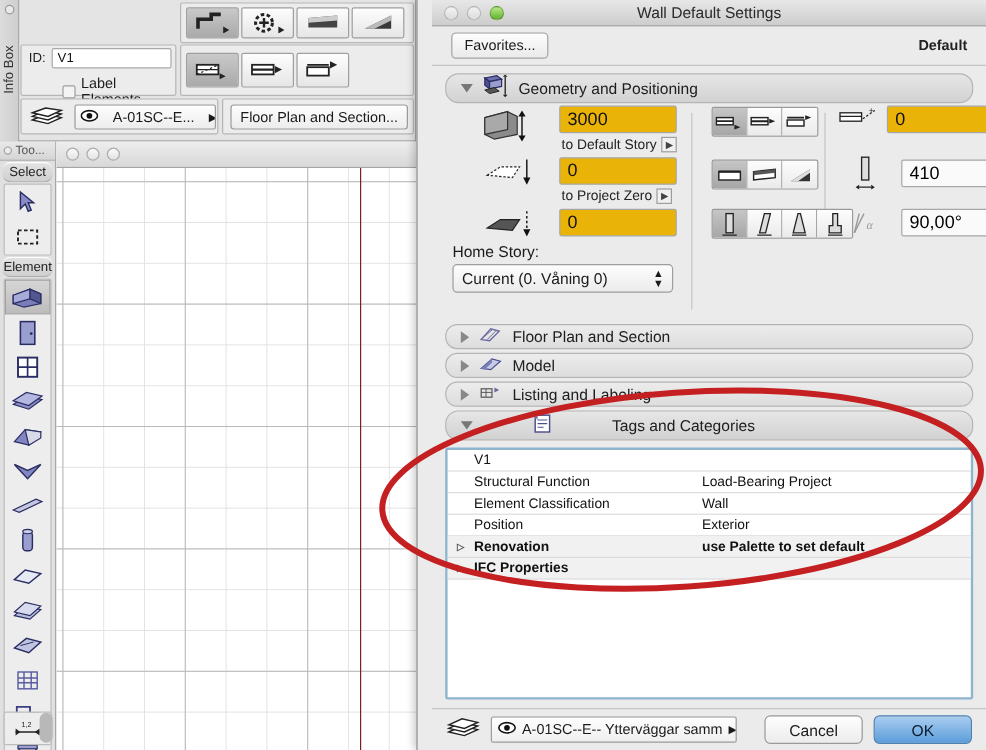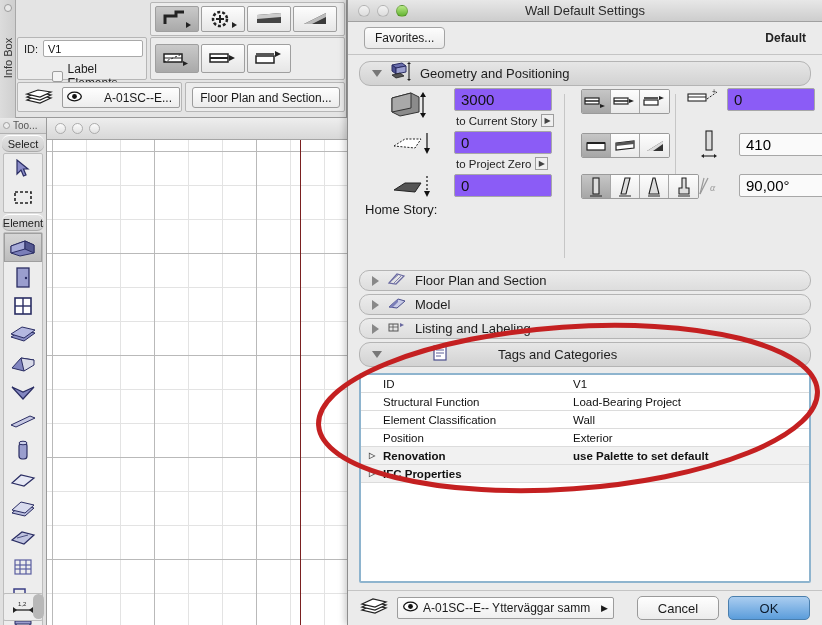--- a/index.html
+++ b/index.html
@@ -74,21 +74,21 @@
      background:#ececec; border:1px solid #b6b6b6; border-radius:2px;}
   .ib-grpB { position:absolute; left:150px; top:37px; width:195px; height:43px;
      background:#ececec; border:1px solid #b6b6b6; border-radius:2px;}
   .ib-grpC { position:absolute; left:185px; top:82px; width:160px; height:30px;
      background:#ececec; border:1px solid #b6b6b6; border-radius:2px;}
 
   .layer-sel {
     position:absolute; left:44px; top:4px; width:118px; height:21px;
     background:linear-gradient(to bottom,#fefefe,#ededed);
     border:1px solid #9c9c9c; border-radius:2px;
-    display:flex; align-items:center; gap:22px; padding:0 4px;
+    display:flex; align-items:center; gap:12px; padding:0 4px;
     font-size:12px; white-space:nowrap; overflow:hidden;
   }
   .fps-btn {
     position:absolute; left:6px; top:4px; width:148px; height:21px;
     background:linear-gradient(to bottom,#fefefe,#ececec);
     border:1px solid #9c9c9c; border-radius:3px;
     display:flex; align-items:center; justify-content:center;
     font-size:12px;
   }
 
@@ -144,21 +144,21 @@
     display:flex;align-items:center;justify-content:center; }
   .scrollthumb { position:absolute; right:2px; top:4px; width:11px; height:25px;
     background:#b8b8b8; border-radius:6px; }
 
   
   .dialog {
     position:absolute; left:347px; top:0; width:475px; height:625px;
     background:#ebebeb;
     border-left:1px solid #8d8d8d;
     box-shadow:-2px 0 7px rgba(0,0,0,.22);
-    display:flex; flex-direction:column;
+    display:flex; flex-direction:column;padding-left:12px;
   }
   .dlg-titlebar {
     height:22px; flex:0 0 22px;
     background:linear-gradient(to bottom,#e7e7e7,#cdcdcd);
     border-bottom:1px solid #a0a0a0;
     display:flex; align-items:center; position:relative;
   }
   .tl { display:flex; gap:7px; padding-left:10px; }
   .tl span { width:12px; height:12px; border-radius:50%; display:block;
      border:1px solid rgba(0,0,0,.2);}
@@ -194,21 +194,21 @@
     background:linear-gradient(to bottom,#ececec,#dddddd); }
   .tri { width:0;height:0; }
   .tri.down { border-left:5px solid transparent;border-right:5px solid transparent;border-top:7px solid #777; }
   .tri.right { border-top:5px solid transparent;border-bottom:5px solid transparent;border-left:7px solid #888; }
 
   .geom-body { position:relative; height:180px; padding-top:10px; }
   .geom-col-div { position:absolute; left:205px; top:8px; bottom:8px; width:1px; background:#c6c6c6; }
   .geom-col-div2 { position:absolute; left:316px; top:8px; bottom:90px; width:1px; background:#c6c6c6; }
 
   .num-input {
-    background:#8b5cf6; border:1px solid #a7a7a7; border-radius:2px;
+    background:#eab308; border:1px solid #a7a7a7; border-radius:2px;
     font-family:"Liberation Sans",sans-serif; font-size:15px;
     padding:2px 6px; color:#111; height:23px;
   }
   .num-input.dim { color:#000000; background:#fafafa;margin-left:12px; }
   .sublabel { font-size:11.5px; color:#222; display:flex; align-items:center; gap:4px; }
   .mini-arrow { width:13px;height:13px; border:1px solid #9d9d9d; background:#f0f0f0;
     display:inline-flex;align-items:center;justify-content:center;font-size:8px;color:#444;}
   .home-sel {
     width:184px; height:24px; background:linear-gradient(to bottom,#fdfdfd,#ebebeb);
     border:1px solid #9e9e9e; border-radius:4px;
@@ -547,21 +547,21 @@
         <svg width="42" height="40" viewBox="0 0 42 40">
           <polygon points="3,8 22,3 30,7 30,22 11,26 3,22" fill="#8b8b8b" stroke="#333" stroke-width="1"></polygon>
           <polygon points="3,8 22,3 22,18 3,22" fill="#a9a9a9" stroke="#333" stroke-width="1"></polygon>
           <line x1="34" y1="4" x2="34" y2="26" stroke="#111" stroke-width="1.2" stroke-dasharray="0"></line>
           <polygon points="31,7 37,7 34,2" fill="#111"></polygon>
             <polygon points="31,23 37,23 34,28" fill="#111"></polygon>
         </svg>
       </div>
       <input class="num-input" style="position: absolute; left: 95px; top: 2px; width: 98px;" value="3000">
       <div class="sublabel" style="position:absolute;left:97px;top:28px;">
-        <span>to Current Story</span>
+        <span>to Default Story</span>
         <span class="mini-arrow">▶</span>
       </div>
 
       <div style="position:absolute;left:32px;top:45px;">
         <svg width="44" height="26" viewBox="0 0 44 26">
           <polygon points="3,15 14,8 30,8 24,17" fill="#fff" stroke="#222" stroke-width="1" stroke-dasharray="2 1.5"></polygon>
           <line x1="36" y1="2" x2="36" y2="20" stroke="#111" stroke-width="1.2"></line>
           <polygon points="33,17 39,17 36,23" fill="#111"></polygon>
         </svg>
       </div>
@@ -574,20 +574,24 @@
       <div style="position:absolute;left:32px;top:88px;">
         <svg width="44" height="26" viewBox="0 0 44 26">
           <polygon points="3,16 14,9 30,9 24,18" fill="#555" stroke="#222" stroke-width="1"></polygon>
           <line x1="36" y1="2" x2="36" y2="20" stroke="#111" stroke-width="1.2" stroke-dasharray="2 2"></line>
           <polygon points="33,17 39,17 36,23" fill="#111"></polygon>
         </svg>
       </div>
       <input class="num-input" style="position: absolute; left: 95px; top: 88px; width: 98px;" value="0">
 
       <div style="position:absolute;left:6px;top:116px;font-size:13px;">Home Story:</div>
+      <div class="home-sel" style="position:absolute;left:6px;top:134px;">
+        <span>Current (0. Våning 0)</span>
+        <span style="font-size:9px;line-height:8px;">▲<br>▼</span>
+      </div>
 
       <div class="segbtn" style="position:absolute;left:222px;top:3px;">
         <div class="on">
           <svg width="24" height="14" viewBox="0 0 24 14">
               <rect x="1" y="3" width="14" height="6" fill="#fff" stroke="#222" stroke-width="1.2"></rect>
               <line x1="1" y1="6" x2="15" y2="6" stroke="#222" stroke-width="1.4"></line>
               <polygon points="16,9 16,13 21,11" fill="#222"></polygon>
             </svg>
         </div>
         <div>
@@ -730,21 +734,20 @@
             <line x1="6" y1="12" x2="11" y2="12" stroke="#4a4e8c" stroke-width="0.9"></line>
             <path d="M2 2 l4 0 l0 4 Z" fill="#7a7eb8"></path>
           </svg>
       </span>
       <span>Tags and Categories</span>
     </div>
 
     <div class="prop-table">
       <div class="prop-row">
         <div class="prop-exp"></div>
-        <div class="prop-key">ID</div>
         <div class="prop-val">V1</div>
       </div>
       <div class="prop-row">
         <div class="prop-exp"></div>
         <div class="prop-key">Structural Function</div>
         <div class="prop-val">Load-Bearing Project</div>
       </div>
       <div class="prop-row">
         <div class="prop-exp"></div>
         <div class="prop-key">Element Classification</div>

